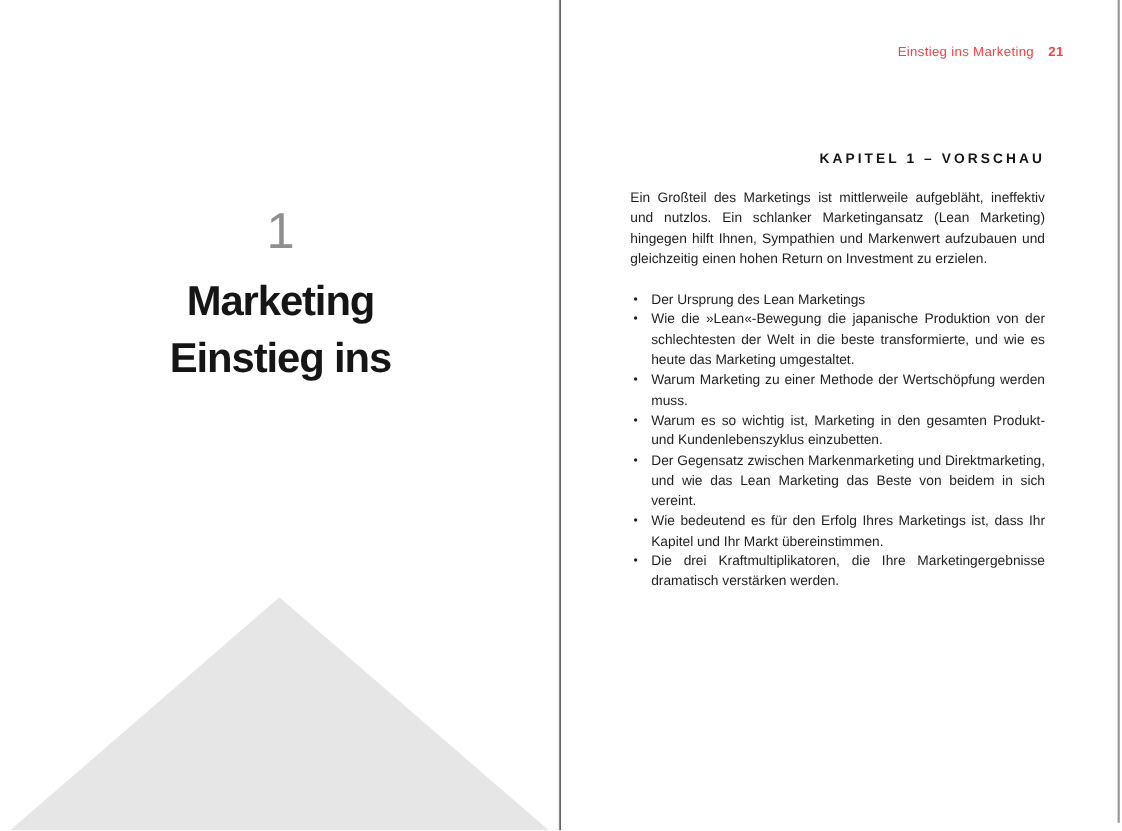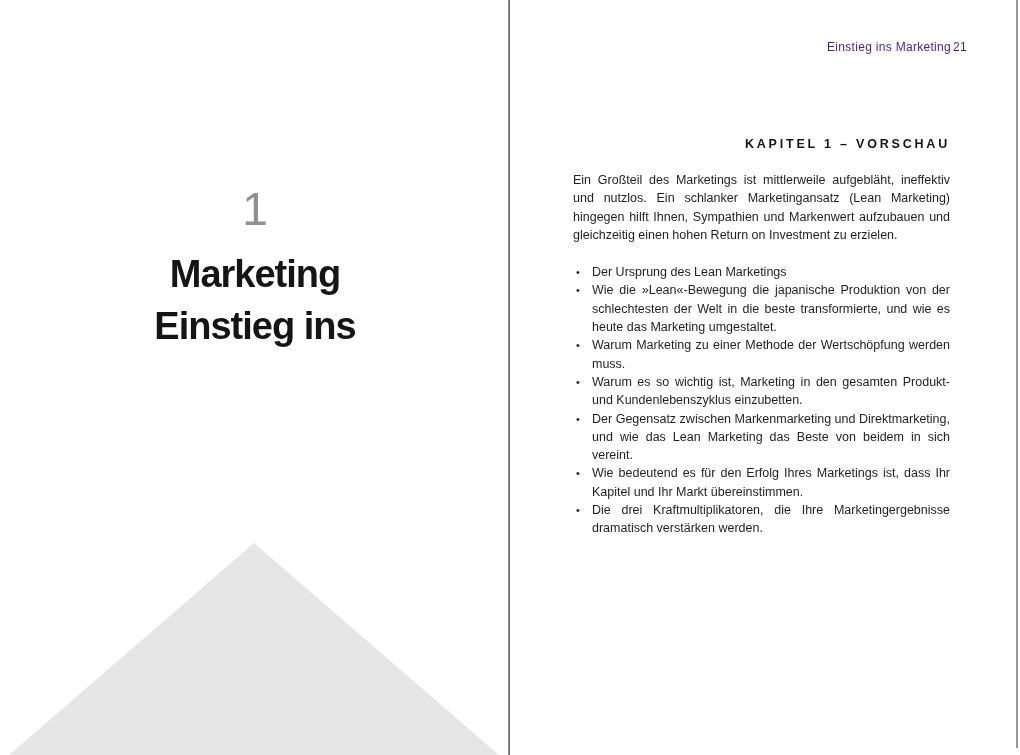--- a/index.html
+++ b/index.html
@@ -69,27 +69,27 @@
   .right-page {
     position: absolute;
     left: 510px; top: 0;
     width: 510px; height: 755px;
   }
   .running-head {
     position: absolute;
     top: 40px; right: 53px;
     font-size: 12px;
     letter-spacing: 0.3px;
-    color: #4c1d95;
+    color: #ef4444;
     display: flex;
     align-items: baseline;
-    gap: 2px;
+    gap: 13px;
     white-space: nowrap;
   }
-  .running-head .page-number { font-weight: normal; }
+  .running-head .page-number { font-weight: bold; }
 
   .section-heading {
     position: absolute;
     top: 137px; left: 63px;
     width: 377px;
     text-align: right;
     font-weight: bold;
     font-size: 12.5px;
     letter-spacing: 2.8px;
     color: #151515;

